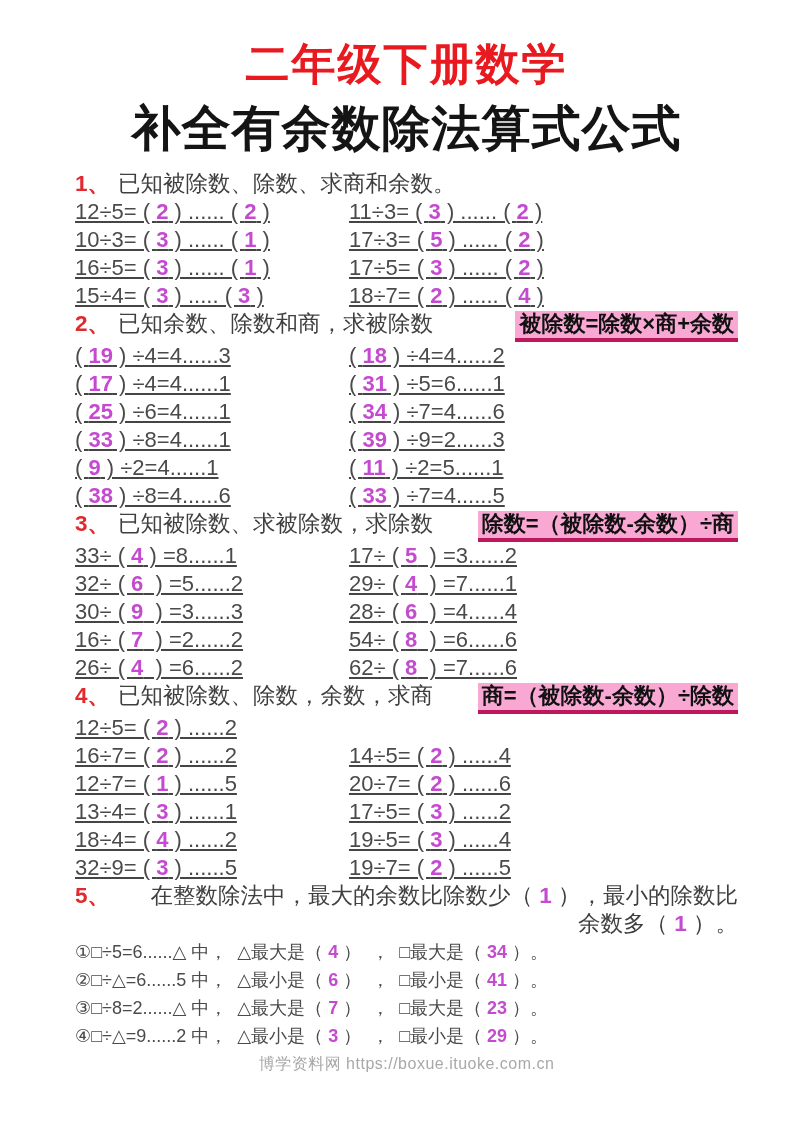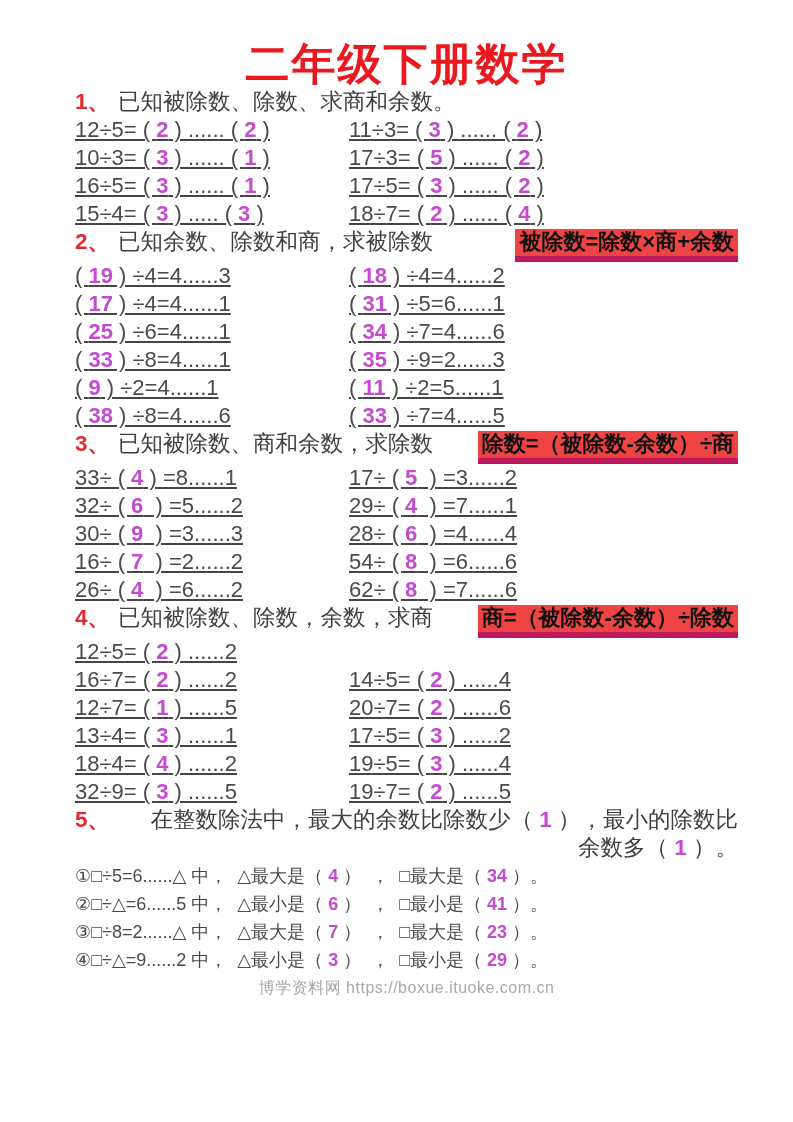--- a/index.html
+++ b/index.html
@@ -4,34 +4,35 @@
 <style>
   html,body{margin:0;padding:0;background:#ffffff;width:793px;height:1122px;overflow:hidden;}
   body{font-family:"Liberation Sans","DejaVu Sans",sans-serif;color:#454545;}
   .page{width:793px;height:982px;box-sizing:border-box;padding:40px 55px 0 75px;}
   .title-red{margin:0;text-align:center;font-size:44px;font-weight:900;color:#e8191f;letter-spacing:2px;line-height:1.1;}
   .title-main{margin:14px 0 14px 0;text-align:center;font-size:49px;font-weight:900;color:#141414;letter-spacing:1px;line-height:1.1;}
   section{margin:0;}
   .sec-head{display:flex;align-items:baseline;line-height:28px;font-size:22.5px;}
   .sec-num{color:#e02a2e;font-weight:bold;margin-right:8px;flex:0 0 auto;}
   .sec-title{color:#3f3f3f;flex:0 1 auto;white-space:pre-wrap;text-align:right;}
-  .formula{margin-left:auto;flex:0 0 auto;background:#ef4444;color:#111111;font-weight:bold;font-size:22px;padding:0 4px 1px 4px;border-bottom:6px solid #be185d;line-height:26px;}
+  .formula{margin-left:auto;flex:0 0 auto;background:#f9a8d4;color:#111111;font-weight:bold;font-size:22px;padding:0 4px 1px 4px;border-bottom:4px solid #be185d;line-height:26px;}
   .rows{margin:0;text-decoration:underline;}
   .row{display:grid;grid-template-columns:274px 1fr;line-height:28px;font-size:22px;}
   .cell{white-space:pre;color:#4a4a4a;}
   .ans{color:#c44bcf;font-weight:bold;}
   .s5 .sec-title{color:#3f3f3f;margin-left:16px;}
   .s5-items .item{line-height:28px;font-size:18px;white-space:pre;color:#4a4a4a;}
   .footer{margin-top:4px;text-align:center;font-size:16px;color:#a8a8a8;letter-spacing:0.5px;}
 </style>
 </head>
 <body>
 
 <div class="page">
   <h1 class="title-red">二年级下册数学</h1>
+  <h2 class="title-main">补全有余数除法算式公式</h2>
   <div id="sections">
       <section>
         <div class="sec-head">
           <span class="sec-num">1、</span>
           <span class="sec-title">已知被除数、除数、求商和余数。</span>
         </div>
         <div class="rows">
           <div class="row">
             <span class="cell">12÷5= ( <span class="ans">2</span> ) ...... ( <span class="ans">2</span> )</span>
             <span class="cell">11÷3= ( <span class="ans">3</span> ) ...... ( <span class="ans">2</span> )</span>
@@ -64,36 +65,36 @@
           <div class="row">
             <span class="cell">( <span class="ans">17</span> ) ÷4=4......1</span>
             <span class="cell">( <span class="ans">31</span> ) ÷5=6......1</span>
           </div>
           <div class="row">
             <span class="cell">( <span class="ans">25</span> ) ÷6=4......1</span>
             <span class="cell">( <span class="ans">34</span> ) ÷7=4......6</span>
           </div>
           <div class="row">
             <span class="cell">( <span class="ans">33</span> ) ÷8=4......1</span>
-            <span class="cell">( <span class="ans">35</span> ) ÷9=2......3</span>
+            <span class="cell">( <span class="ans">39</span> ) ÷9=2......3</span>
           </div>
           <div class="row">
             <span class="cell">( <span class="ans">9</span> ) ÷2=4......1</span>
             <span class="cell">( <span class="ans">11</span> ) ÷2=5......1</span>
           </div>
           <div class="row">
             <span class="cell">( <span class="ans">38</span> ) ÷8=4......6</span>
             <span class="cell">( <span class="ans">33</span> ) ÷7=4......5</span>
           </div>
         </div>
       </section>
       <section>
         <div class="sec-head">
           <span class="sec-num">3、</span>
-          <span class="sec-title">已知被除数、商和余数，求除数</span>
+          <span class="sec-title">已知被除数、求被除数，求除数</span>
           <span class="formula">除数=（被除数-余数）÷商</span>
         </div>
         <div class="rows">
           <div class="row">
             <span class="cell">33÷ ( <span class="ans">4</span> ) =8......1</span>
             <span class="cell">17÷ ( <span class="ans">5</span>  ) =3......2</span>
           </div>
           <div class="row">
             <span class="cell">32÷ ( <span class="ans">6</span>  ) =5......2</span>
             <span class="cell">29÷ ( <span class="ans">4</span>  ) =7......1</span>

